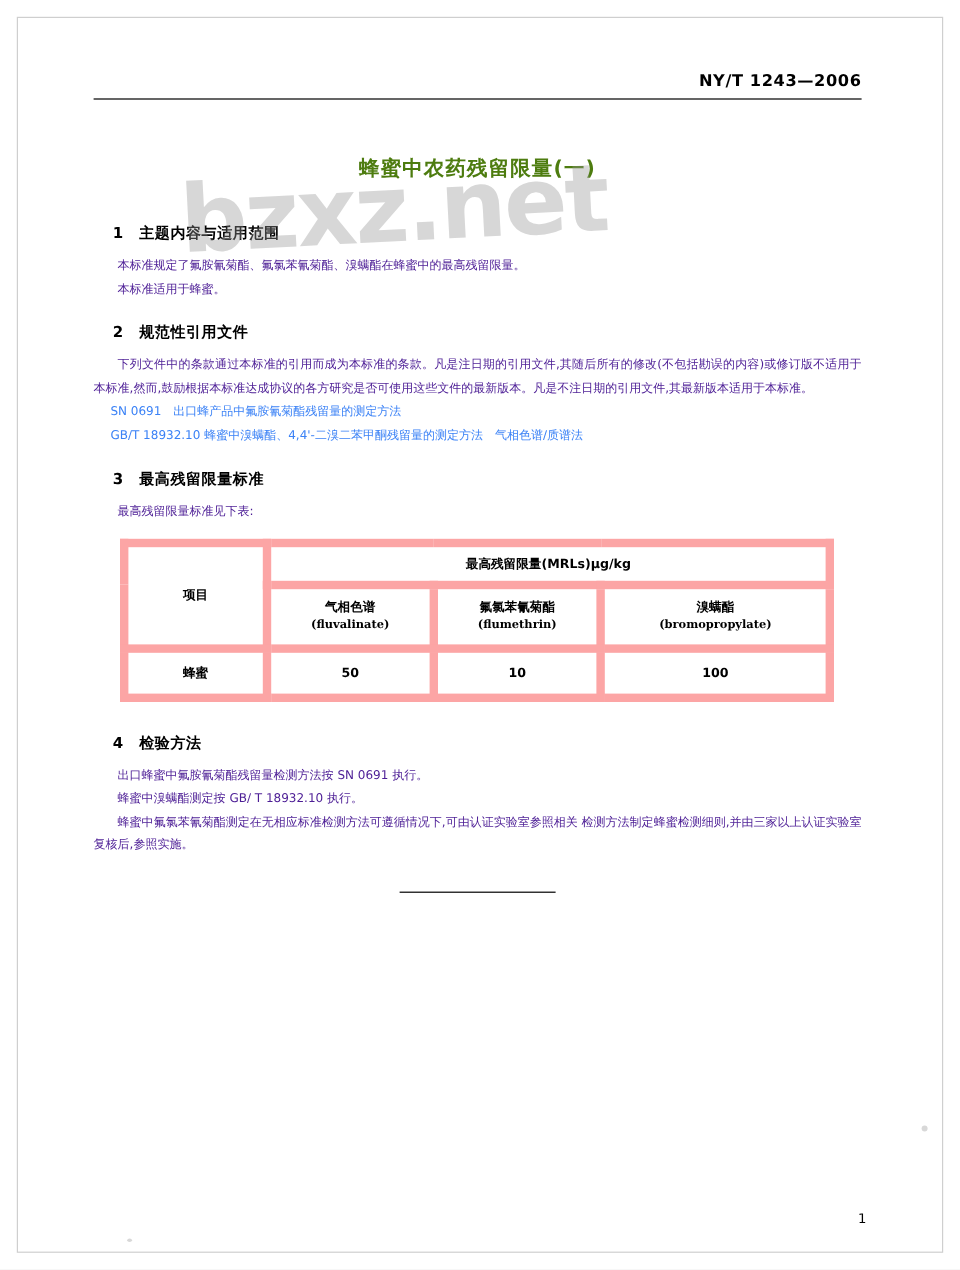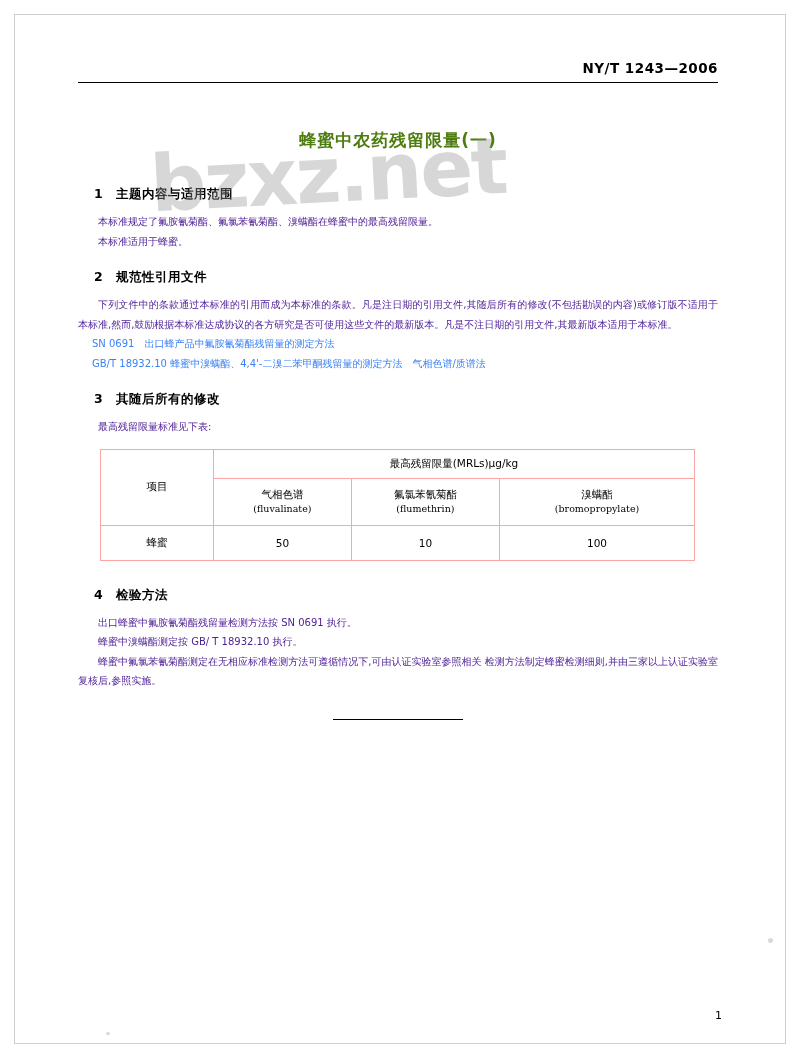--- a/index.html
+++ b/index.html
@@ -89,24 +89,24 @@
     height: 12px;
   }
   table.mrl {
     border-collapse: collapse;
     width: 595px;
     margin: 12px 0 0 22px;
     font-size: 10.5px;
     color: #000;
   }
   table.mrl td, table.mrl th {
-    border: 1px solid #fca5a5;
+    border: 7px solid #fca5a5;
     text-align: center;
     vertical-align: middle;
-    font-weight: normal;
+    font-weight: bold;
     padding: 4px 2px;
   }
   .th-item {
     width: 108px;
     height: 58px;
   }
   .th-span {
     height: 20px;
     font-size: 10.5px;
   }
@@ -182,21 +182,21 @@
       </div>
       <div class="para indent">下列文件中的条款通过本标准的引用而成为本标准的条款。凡是注日期的引用文件,其随后所有的修改(不包括勘误的内容)或修订版不适用于本标准,然而,鼓励根据本标准达成协议的各方研究是否可使用这些文件的最新版本。凡是不注日期的引用文件,其最新版本适用于本标准。</div>
       <div class="ref-line">SN 0691　出口蜂产品中氟胺氰菊酯残留量的测定方法</div>
       <div class="ref-line">GB/T 18932.10 蜂蜜中溴螨酯、4,4'-二溴二苯甲酮残留量的测定方法　气相色谱/质谱法</div>
     </div>
 
     <div class="block-gap"></div>
 
     <div class="section">
       <div class="sec-head">
-        <span class="sec-num">3</span><span>其随后所有的修改</span>
+        <span class="sec-num">3</span><span>最高残留限量标准</span>
       </div>
       <div class="para indent">最高残留限量标准见下表:</div>
 
       <table class="mrl">
         <tbody>
           <tr>
             <td class="th-item" rowspan="2">项目</td>
             <td class="th-span" colspan="3">最高残留限量(MRLs)μg/kg</td>
           </tr>
           <tr>

